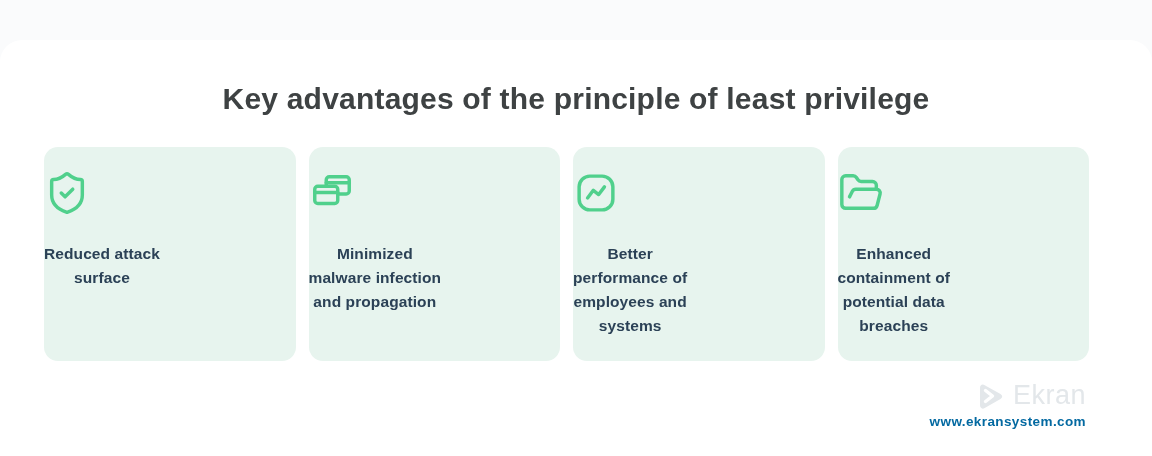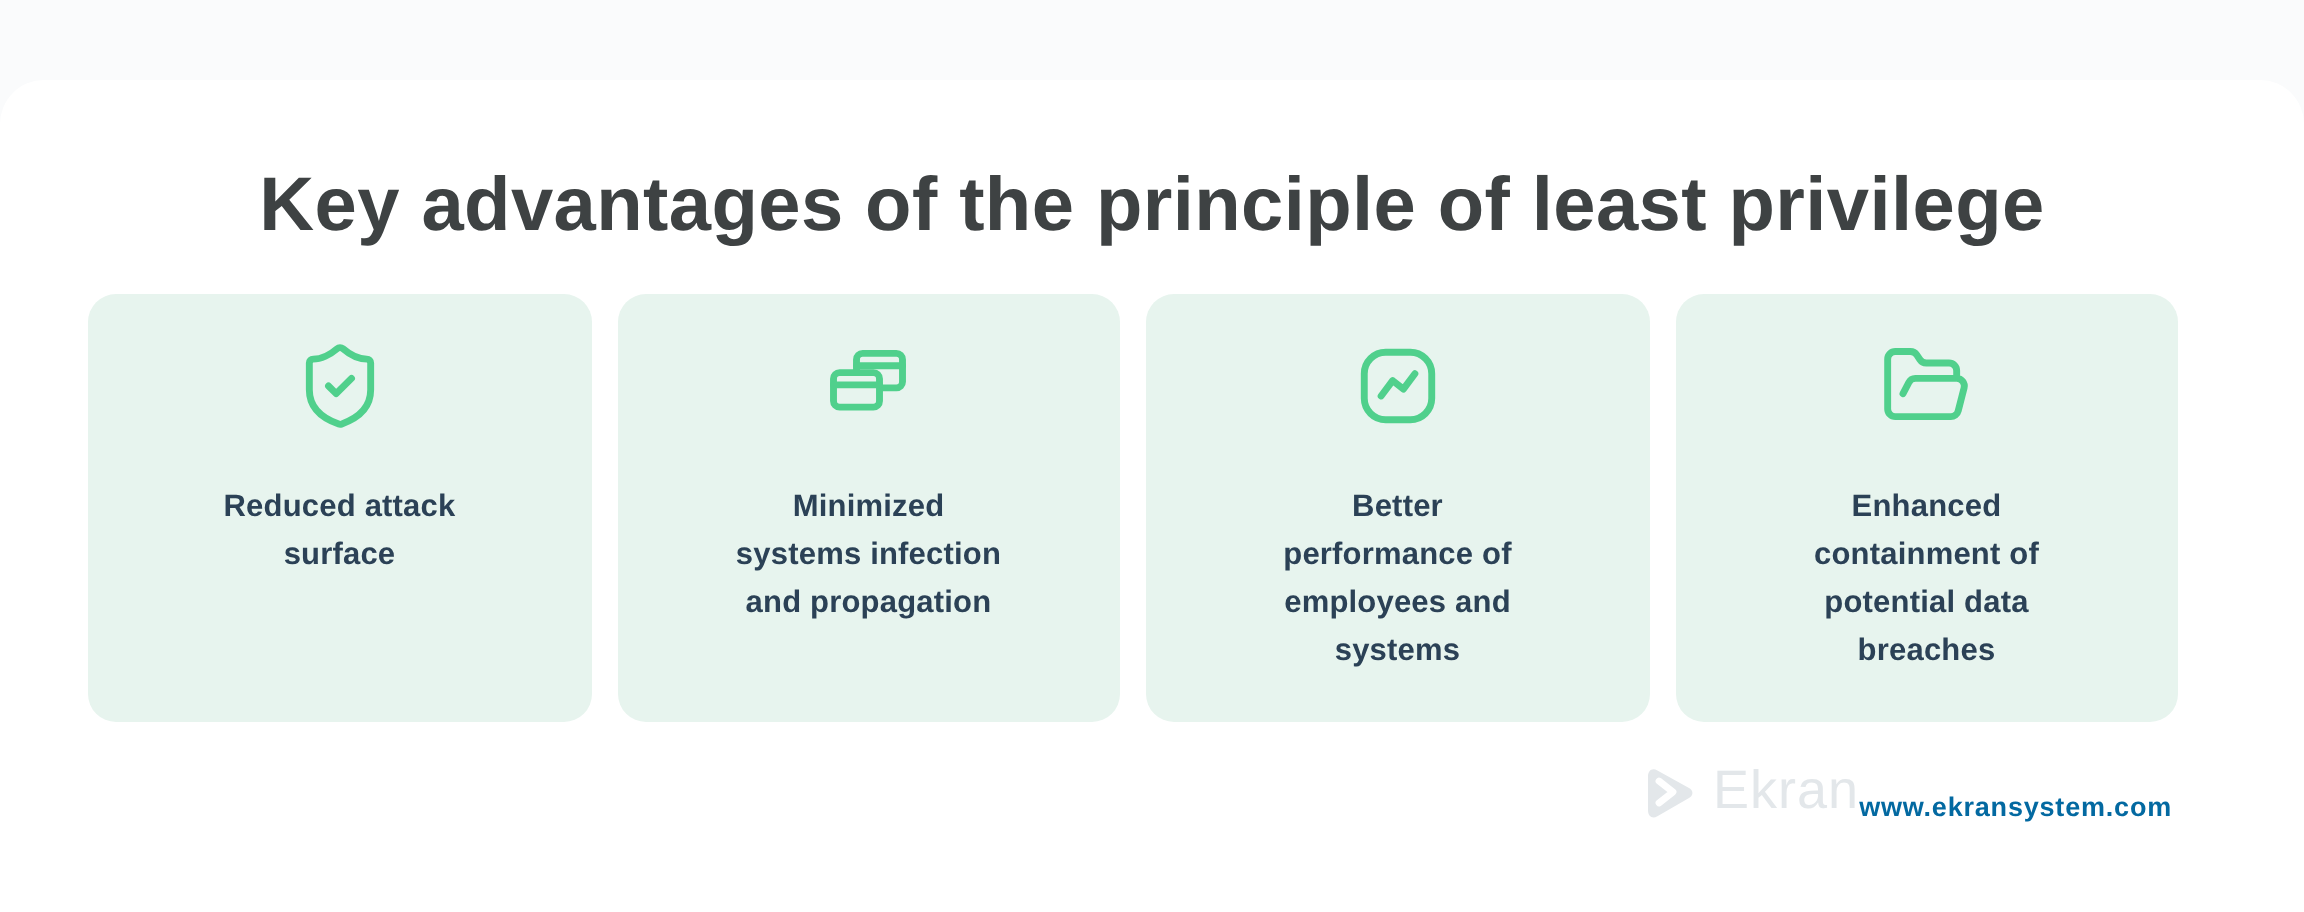--- a/index.html
+++ b/index.html
@@ -12,38 +12,38 @@
   }
   .panel {
     position:absolute; top:40px; left:0; right:0; bottom:0;
     background:#ffffff;
     border-radius:22px 22px 0 0;
   }
   .title {
     position:absolute;
     top:82px; left:0; right:0;
     text-align:center;
-    font-size:38px;
+    font-size:30px;
     font-weight:700;
     color:#3e4243;
     letter-spacing:0.2px;
   }
   .cards-row {
     position:absolute;
     top:147px; left:44px; right:63px; height:214px;
     display:flex;
     gap:13px;
   }
   .card {
     flex:1;
     background:#e7f4ee;
     border-radius:14px;
     display:flex;
     flex-direction:column;
-    align-items:center;
+    align-items:flex-start;
     padding-top:23px;
     box-sizing:border-box;
   }
   .card-icon {
     width:46px; height:46px;
     display:flex; align-items:center; justify-content:center;
   }
   .card-icon svg { width:46px; height:46px; display:block; }
   .card-label {
     margin-top:26px;
@@ -52,21 +52,21 @@
     line-height:24px;
     color:#2b4156;
     text-align:center;
     white-space:pre-line;
     letter-spacing:0.1px;
   }
   .watermark {
     position:absolute;
     top:380px; right:66px;
     display:flex;
-    flex-direction:row;
+    flex-direction:column;
     align-items:flex-end;
     margin-left:36px;
   }
   .brand-row {
     display:flex;
     align-items:center;
     gap:7px;
   }
   .brand-mark svg { width:30px; height:30px; display:block; }
   .brand-name {
@@ -106,21 +106,21 @@
   <div class="card">
     <div class="card-icon">
       <svg viewBox="0 0 24 24" fill="none" stroke="#50d08c" stroke-width="1.8" stroke-linecap="round" stroke-linejoin="round">
         <rect x="9" y="3.5" width="12" height="9" rx="1.6"></rect>
         <line x1="9" y1="6.7" x2="21" y2="6.7"></line>
         <rect x="3" y="8.5" width="12" height="9" rx="1.6" fill="#e7f4ee"></rect>
         <line x1="3" y1="11.7" x2="15" y2="11.7"></line>
       </svg>
     </div>
     <div class="card-label">Minimized
-systems infection
+malware infection
 and propagation</div>
   </div>
 
   <div class="card">
     <div class="card-icon">
       <svg viewBox="0 0 24 24" fill="none" stroke="#50d08c" stroke-width="1.8" stroke-linecap="round" stroke-linejoin="round">
         <rect x="3.2" y="3.2" width="17.6" height="17.6" rx="5.6"></rect>
         <path d="M7.6 14.6 10.6 10.6 13.4 12.8 16.4 8.8"></path>
       </svg>
     </div>

